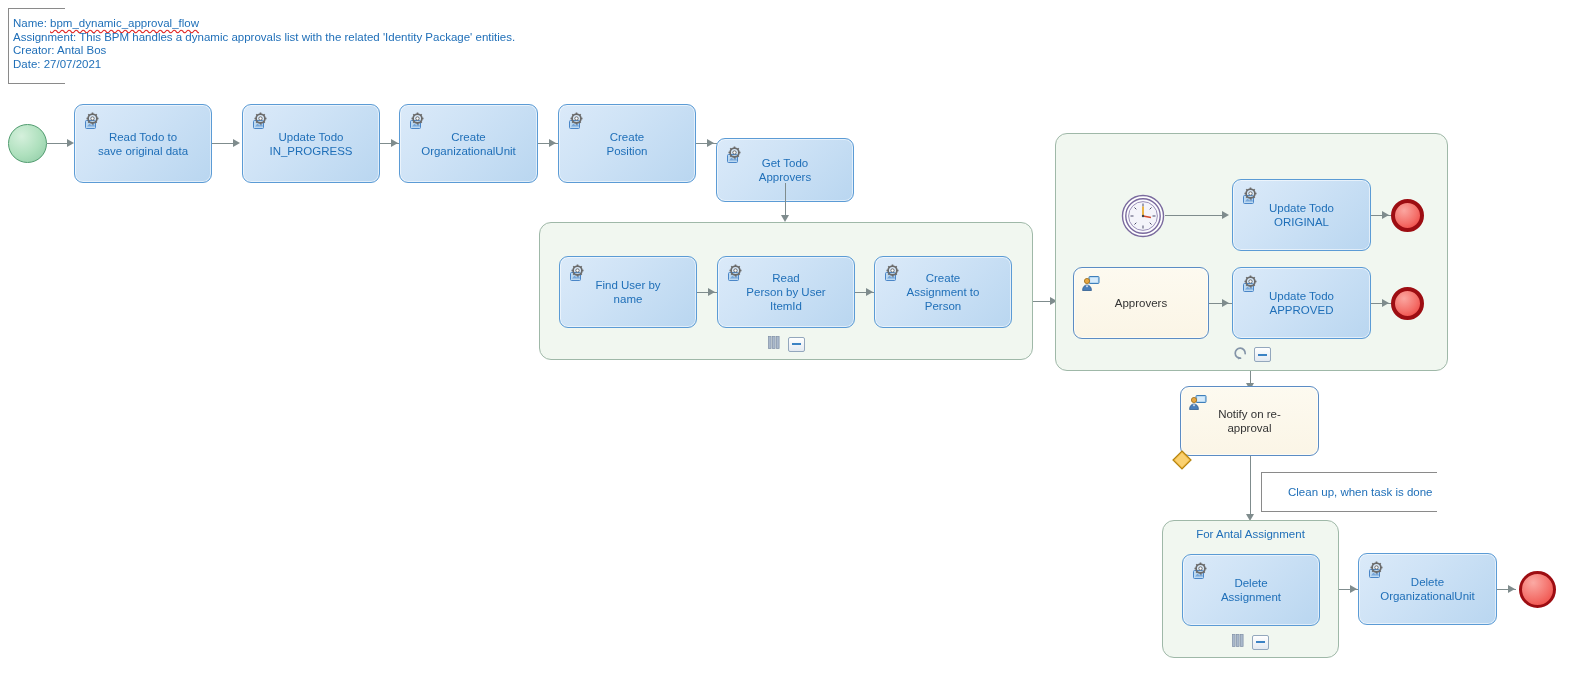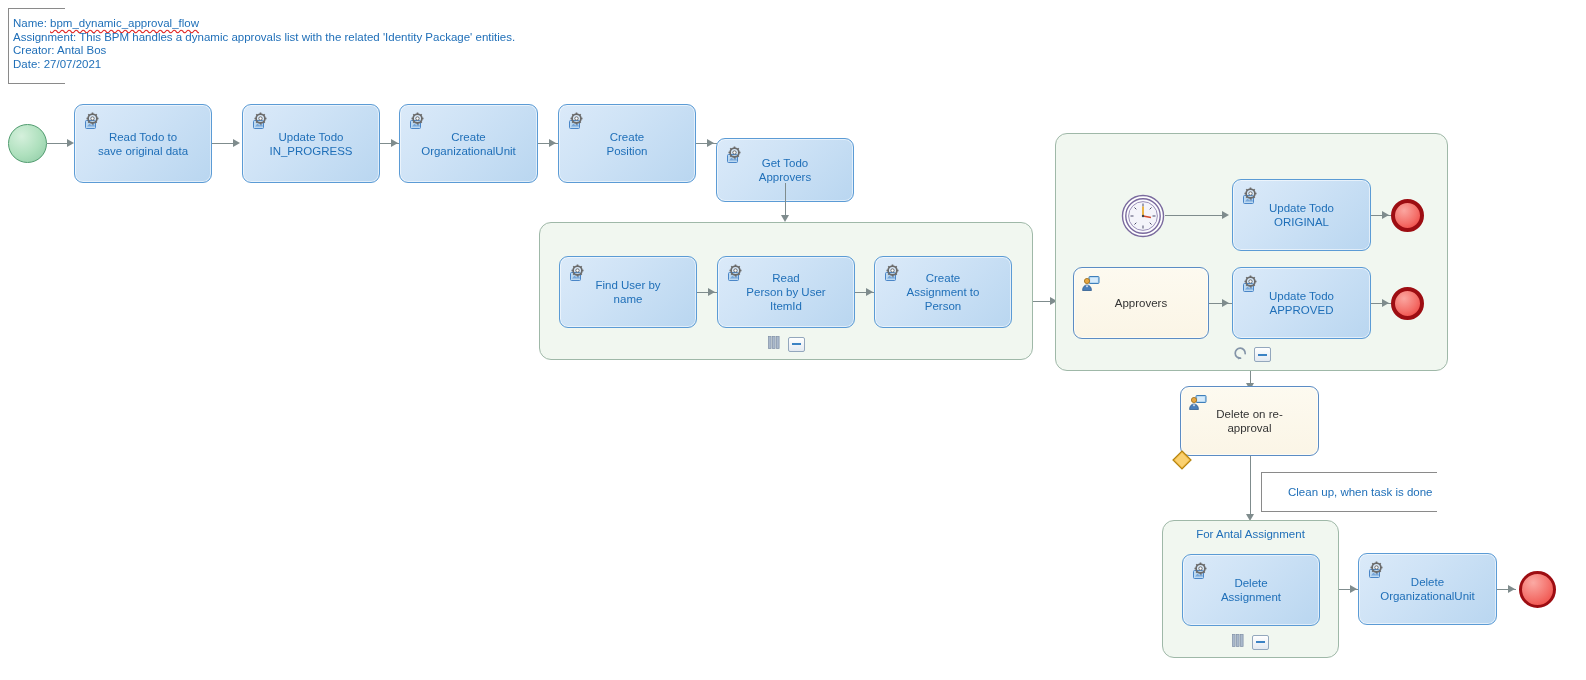--- a/index.html
+++ b/index.html
@@ -559,21 +559,21 @@
   <div class="node task user" style="left:1180px; top:386px; width:139px; height:70px;">
     <span class="task-icon">
       <svg width="20" height="20" viewBox="0 0 20 20">
         <rect x="8" y="2.5" width="10" height="7" rx="0.8" fill="#aad2f0" stroke="#3f7fba" stroke-width="1"></rect>
         <rect x="9.2" y="3.7" width="7.6" height="4.6" fill="#d7ebfb"></rect>
         <circle cx="6" cy="7" r="2.6" fill="#e8a742" stroke="#9a6c16" stroke-width="0.8"></circle>
         <path d="M1.6 16.5 C1.6 12.6 4 11 6 11 C8 11 10.4 12.6 10.4 16.5 Z" fill="#4a7fba" stroke="#2e5d91" stroke-width="0.8"></path>
         <path d="M4.6 11.4 L6 13.6 L7.4 11.4" fill="#e8eef6"></path>
       </svg>
     </span>
-    <span class="label">Delete on re-
+    <span class="label">Notify on re-
 approval</span>
   </div>
 
   <div class="node" style="left:1172px; top:450px; width:20px; height:20px;">
     <svg width="20" height="20" viewBox="0 0 20 20">
       <polygon points="10,1 19,10 10,19 1,10" fill="#f5bd4a" stroke="#b5850f" stroke-width="1.2"></polygon>
       <polygon points="10,3 17,10 10,17 3,10" fill="#fbd87f" opacity="0.75"></polygon>
     </svg>
   </div>
 

